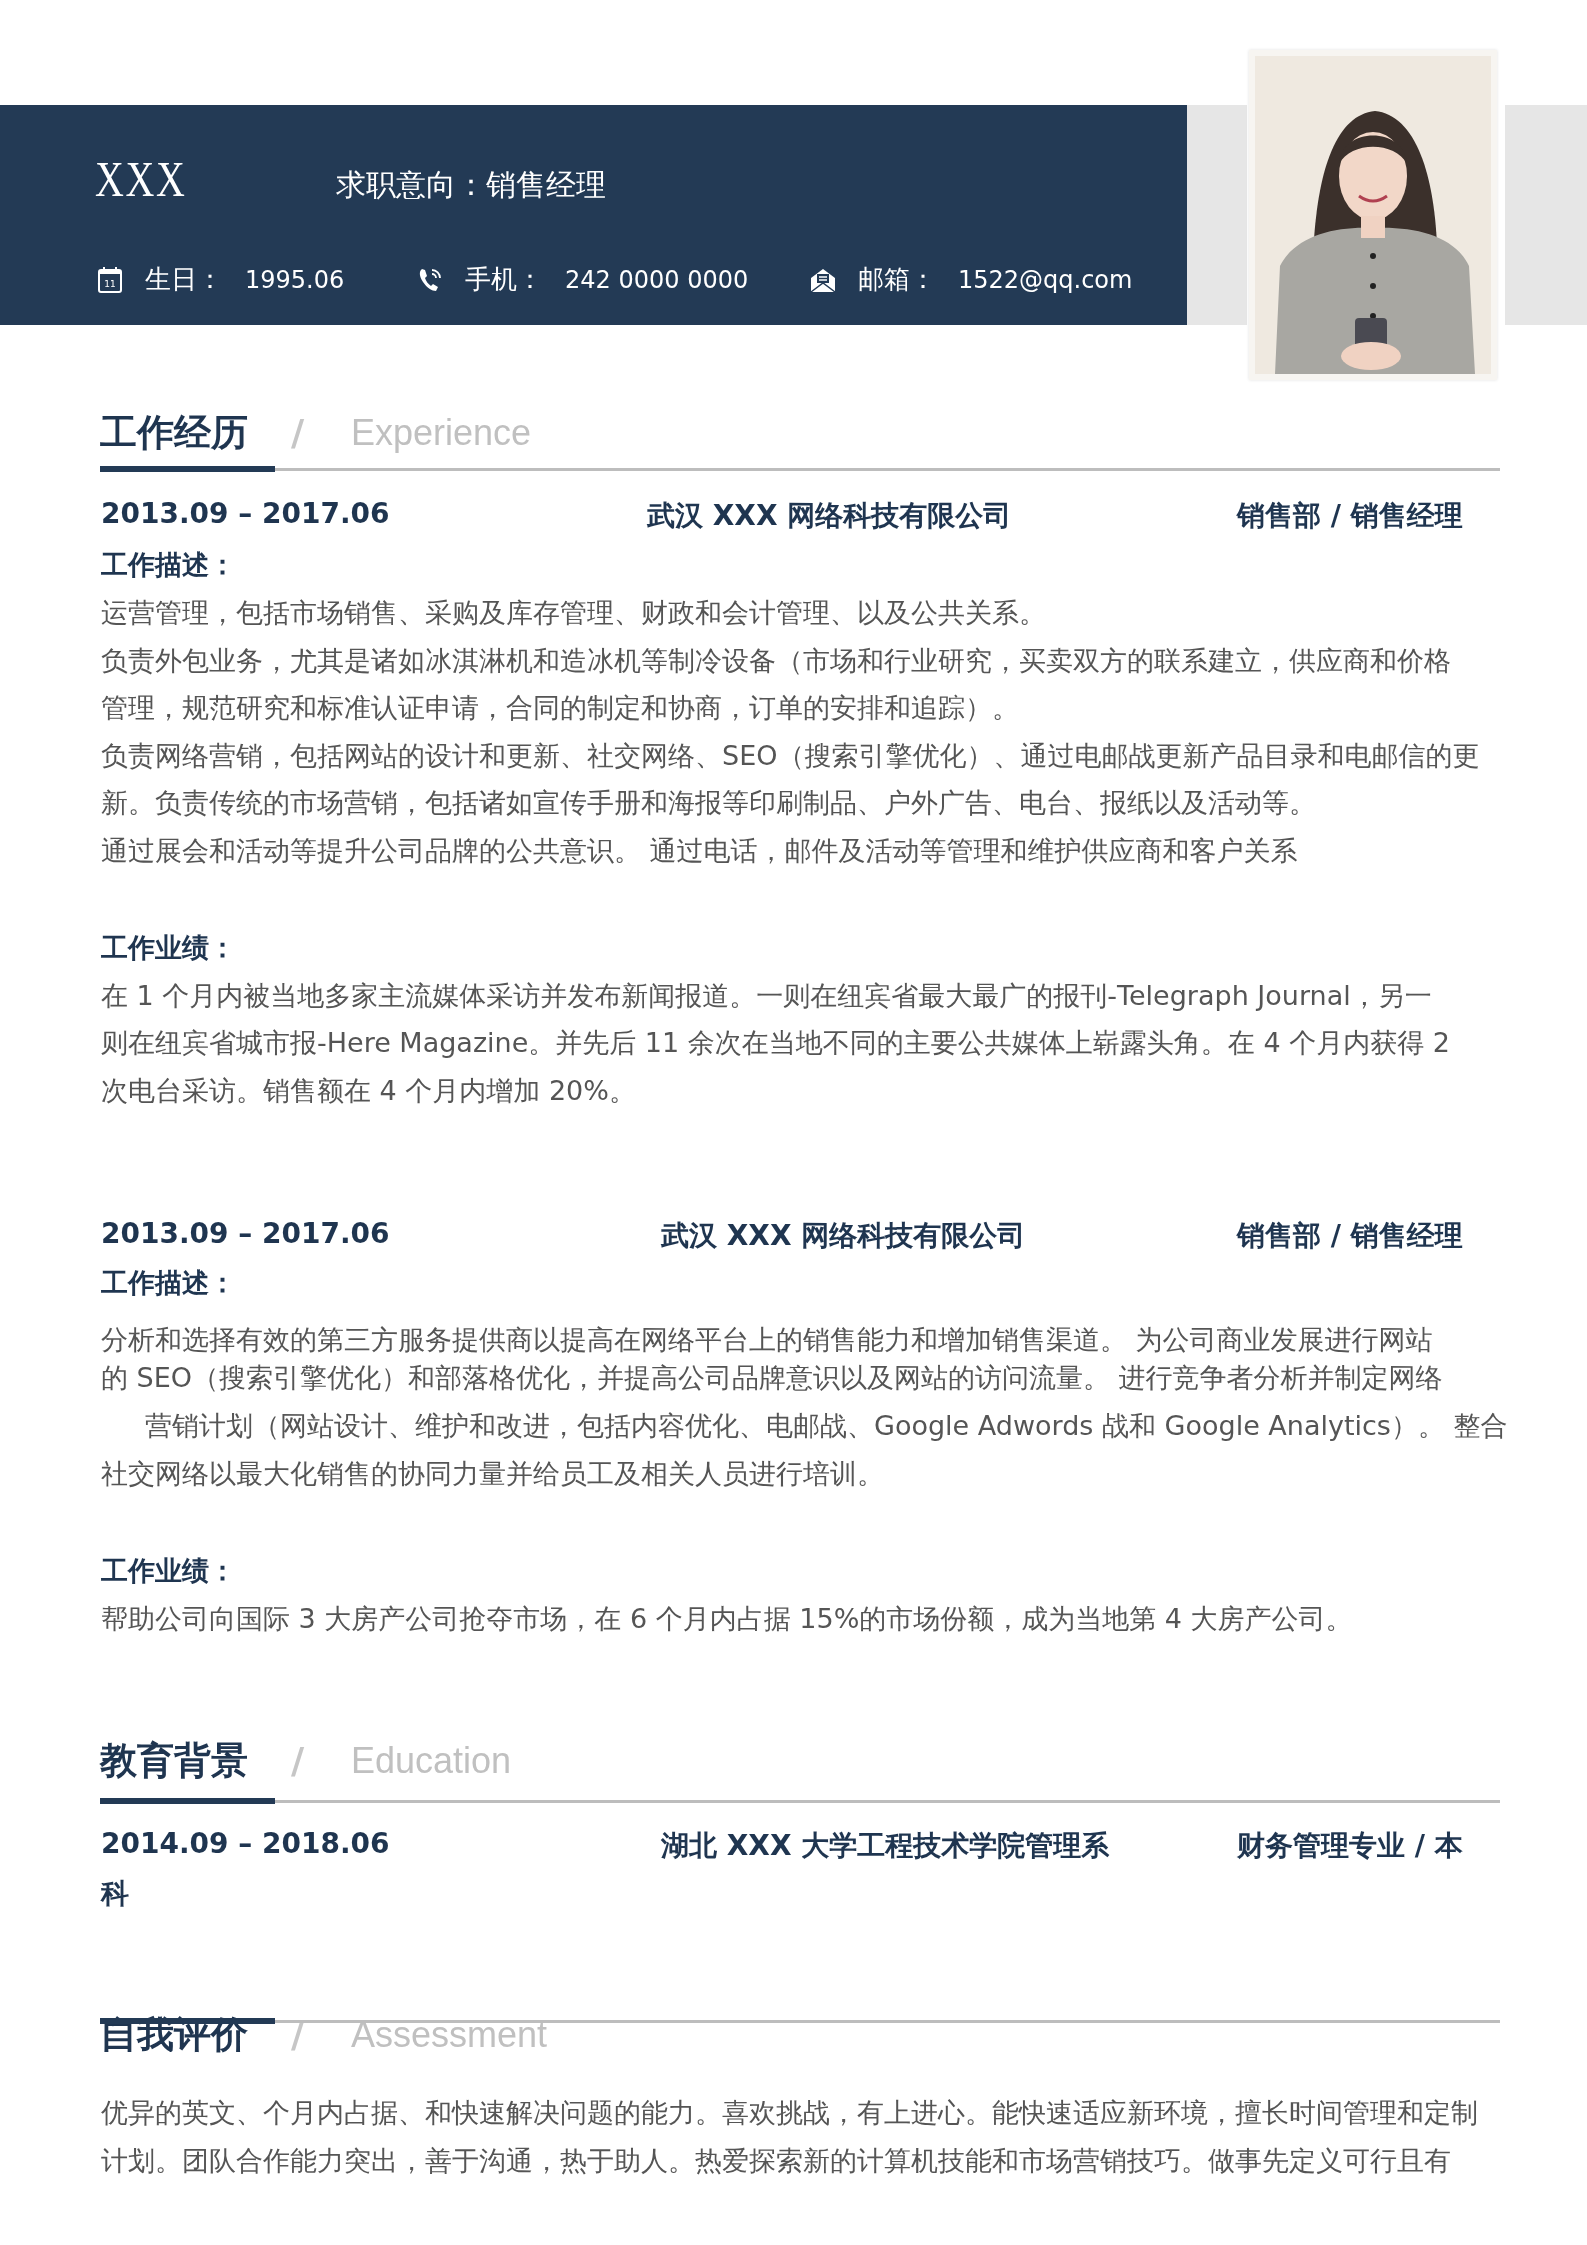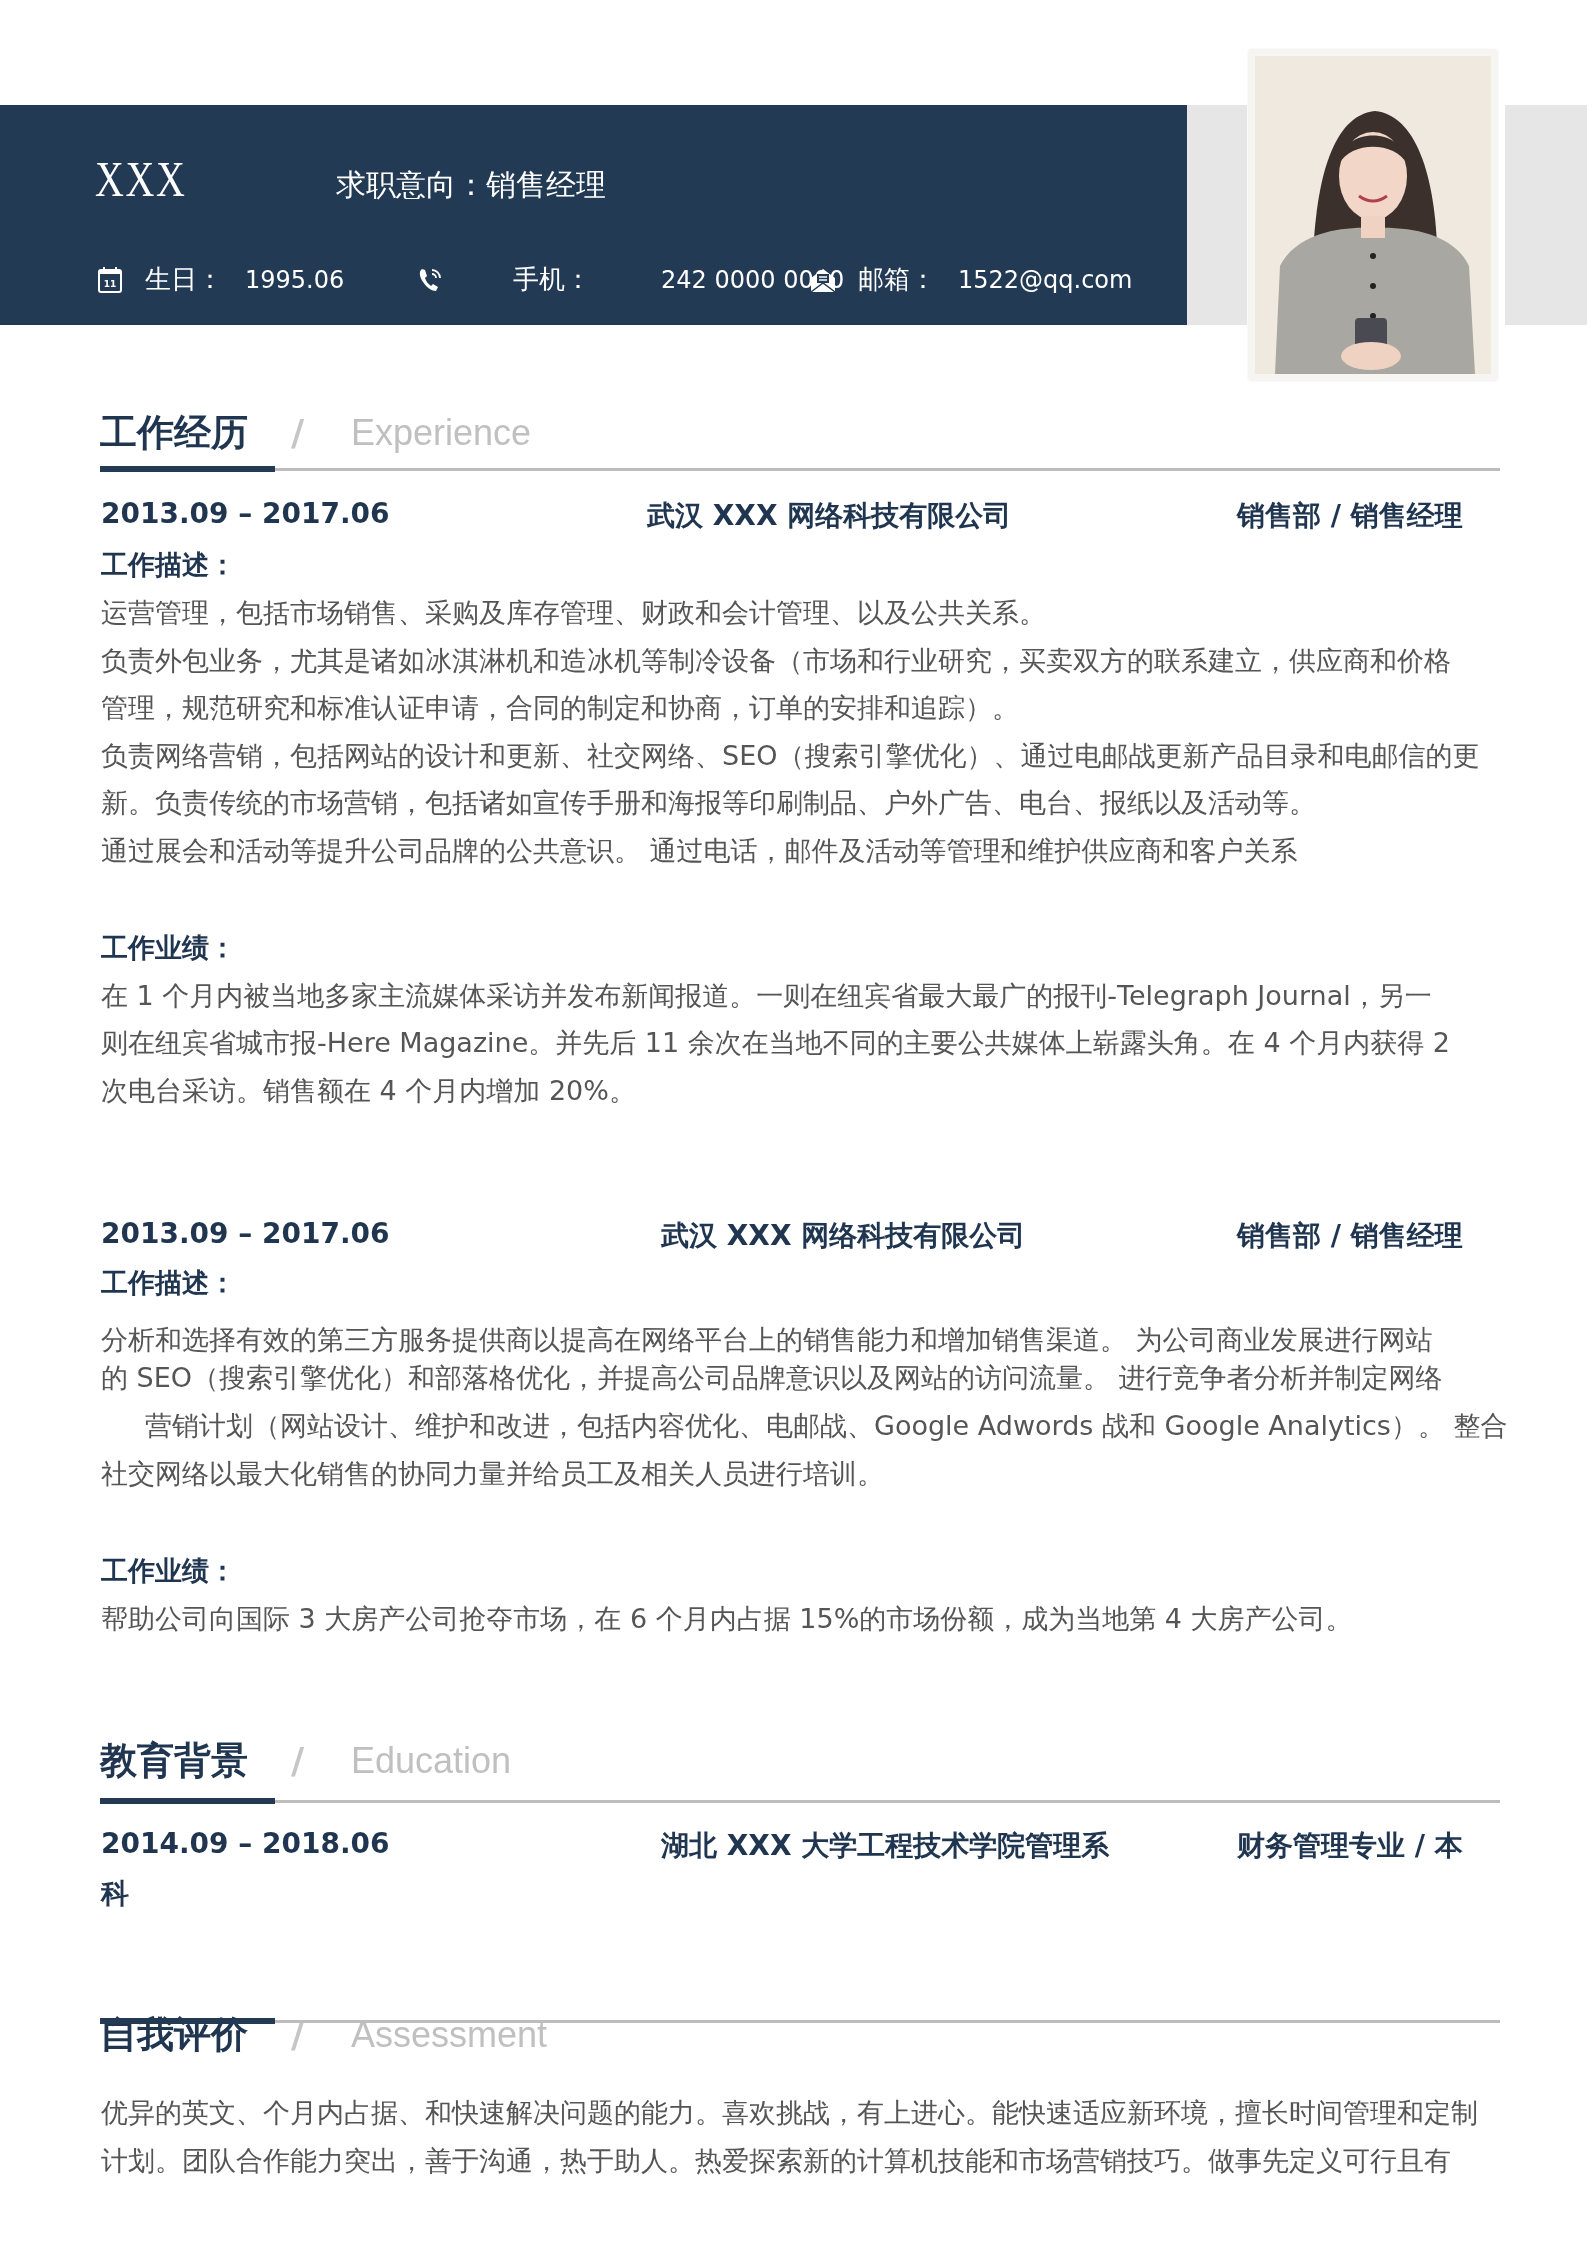--- a/index.html
+++ b/index.html
@@ -12,21 +12,21 @@
   .abs { position: absolute; white-space: nowrap; }
   
   .band-dark { position: absolute; left: 0; top: 105px; width: 1187px; height: 220px; background: #233a55; }
   .band-gray-l { position: absolute; left: 1187px; top: 105px; width: 60px; height: 220px; background: #e6e6e6; }
   .band-gray-r { position: absolute; left: 1505px; top: 105px; width: 82px; height: 220px; background: #e6e6e6; }
   .photo-frame { position: absolute; left: 1249px; top: 50px; width: 248px; height: 330px; background: #f7f5f1; box-shadow: 0 0 3px rgba(0,0,0,0.12); }
   .photo { position: absolute; left: 6px; top: 6px; width: 236px; height: 318px; background: #efe9e0; overflow: hidden; }
   .name { left: 95px; top: 150px; font-family: "Liberation Serif", "DejaVu Serif", serif; font-size: 50px; color: #ffffff; letter-spacing: 2px; transform: scaleX(0.8); transform-origin: left; }
   .intent { left: 336px; top: 165px; font-size: 30px; color: #ffffff; }
   .contact { top: 262px; font-size: 26px; color: #ffffff; display: flex; align-items: center; }
-  .contact .ico { width: 30px; height: 30px; margin-right: 20px; display: inline-flex; align-items: center; justify-content: center; font-weight: bold; }
+  .contact .ico { width: 30px; height: 30px; margin-right: 20px; display: inline-flex; align-items: center; justify-content: center; }
   .contact .lbl { margin-right: 22px; }
   .contact .val { font-size: 24px; }
 
   
   .sec-title { left: 100px; font-size: 37px; font-weight: bold; color: #1f3550; }
   .sec-slash { font-size: 36px; color: #c6c6c6; }
   .sec-en { font-size: 36px; color: #c0c0c0; font-family: "Liberation Sans", sans-serif; }
   .rule-gray { position: absolute; left: 100px; width: 1400px; height: 3px; background: #bdbdbd; }
   .rule-dark { position: absolute; left: 100px; width: 175px; height: 6px; background: #233a55; }
 
@@ -70,21 +70,21 @@
         <rect x="2" y="4" width="22" height="4" fill="#fff"></rect>
         <line x1="7" y1="1" x2="7" y2="6" stroke="#fff" stroke-width="2"></line>
         <line x1="19" y1="1" x2="19" y2="6" stroke="#fff" stroke-width="2"></line>
         <text x="13" y="21" font-size="9" fill="#fff" text-anchor="middle" font-family="DejaVu Sans, sans-serif">11</text>
       </svg>
   </span>
   <span class="lbl">生日：</span>
   <span class="val">1995.06</span>
 </div>
 
-<div class="abs contact" style="left:415px;gap:48px;">
+<div class="abs contact" style="left:415px;">
   <span class="ico">
     <svg width="28" height="28" viewBox="0 0 28 28">
         <path d="M6 3 C 3 5, 3 10, 7 16 C 11 22, 16 25, 20 25 L 22 21 L 17 18 L 15 20 C 12 18, 10 15, 9 12 L 11 10 L 9 4 Z" fill="#fff"></path>
         <path d="M16 4 A 8 8 0 0 1 24 12" stroke="#fff" stroke-width="1.8" fill="none"></path>
         <path d="M16 8 A 4 4 0 0 1 20 12" stroke="#fff" stroke-width="1.8" fill="none"></path>
       </svg>
   </span>
   <span class="lbl">手机：</span>
   <span class="val">242 0000 0000</span>
 </div>

